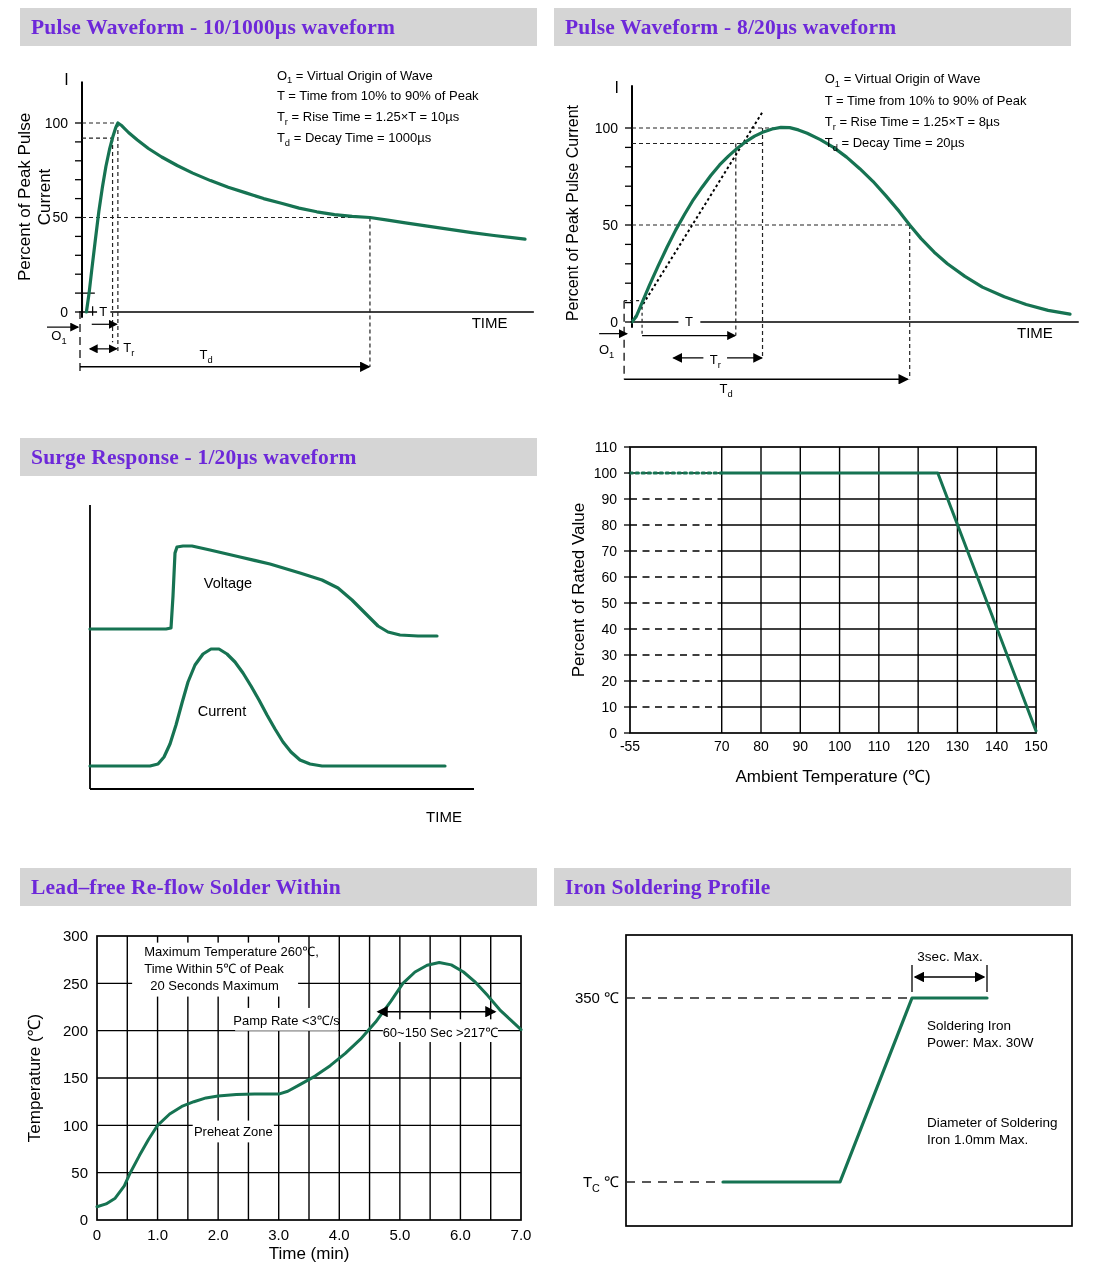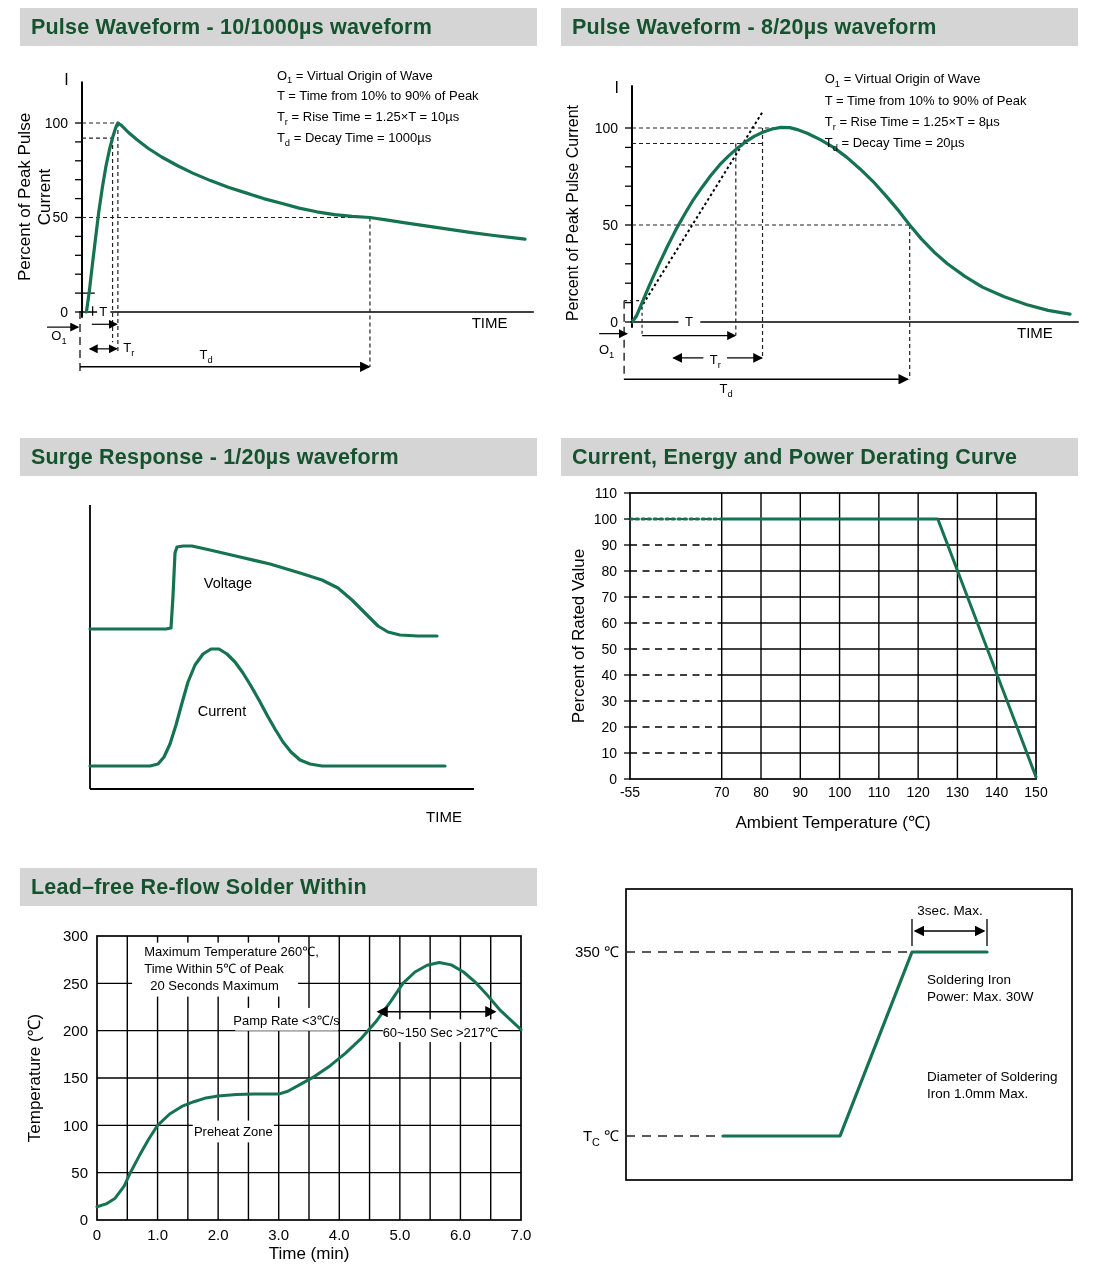--- a/index.html
+++ b/index.html
@@ -1,24 +1,24 @@
 <!DOCTYPE html>
 <html><head>
 <meta charset="utf-8">
 <style>
   html,body{margin:0;padding:0;background:#ffffff;}
   body{width:1103px;height:1288px;font-family:"Liberation Sans",sans-serif;overflow:hidden;}
   .row{display:flex;}
   .col{position:relative;}
   .col0{width:551px;} .col1{width:552px;}
   .tbar{height:38px;background:#d5d5d5;box-sizing:border-box;padding-left:11px;
-        display:flex;align-items:center;font-weight:bold;font-size:21.5px;color:#14532d;
-        width:517px;letter-spacing:0.2px;}
+        display:flex;align-items:center;font-weight:bold;font-size:21.5px;color:#6d28d9;
+        width:517px;letter-spacing:0.2px;font-family:Liberation Serif, serif;}
   .col0 .tbar{margin:8px 0 0 20px;}
-  .col1 .tbar{margin:8px 0 0 10px;}
+  .col1 .tbar{margin:8px 0 0 3px;}
   svg{display:block;font-family:"Liberation Sans",sans-serif;}
   svg text{fill:#000;}
 </style>
 </head>
 <body>
 
 <div class="row">
   <div class="col col0">
     <div class="tbar">
         <span>Pulse Waveform - 10/1000µs waveform</span>
@@ -146,23 +146,20 @@
         <line x1="90" y1="29" x2="90" y2="313" stroke="#000" stroke-width="1.8"></line>
         <line x1="90" y1="313" x2="474" y2="313" stroke="#000" stroke-width="1.8"></line>
         <path d="M90.0,153.0L166.0,153.0L171.0,152.0L173.0,120.0L175.0,77.0L177.0,71.0L183.0,70.0L192.0,70.0L210.0,74.0L240.0,81.0L270.0,88.0L300.0,97.0L322.0,104.0L338.0,112.0L352.0,124.0L366.0,138.0L378.0,150.0L388.0,156.0L400.0,159.0L418.0,160.0L437.0,160.0" fill="none" stroke="#167352" stroke-width="3.2" stroke-linejoin="round" stroke-linecap="round"></path>
         <path d="M90.0,290.0L150.0,290.0L158.0,288.0L164.0,281.0L170.0,268.0L176.0,249.0L182.0,227.0L188.0,206.0L195.0,189.0L203.0,178.0L211.0,173.0L219.0,173.0L227.0,178.0L235.0,186.0L243.0,197.0L251.0,210.0L259.0,224.0L267.0,239.0L275.0,253.0L283.0,266.0L291.0,276.0L300.0,284.0L310.0,288.0L322.0,290.0L340.0,290.0L445.0,290.0" fill="none" stroke="#167352" stroke-width="3.2" stroke-linejoin="round" stroke-linecap="round"></path>
         <text x="228" y="112" font-size="14.5" text-anchor="middle" fill="#000">Voltage</text>
         <text x="222" y="240" font-size="14.5" text-anchor="middle" fill="#000">Current</text>
         <text x="444" y="346" font-size="15" text-anchor="middle" fill="#000">TIME</text>
       </svg>
   </div>
   <div class="col col1">
-    <div class="tbar">
-        <span>Current, Energy and Power Derating Curve</span>
-      </div>
     <svg width="552" height="384" viewBox="0 0 552 384">
         <defs>
           <marker id="ah3" viewBox="0 0 10 10" refX="8.6" refY="5" markerWidth="7.5" markerHeight="7.5" orient="auto-start-reverse">
             <path d="M0,0L10,5L0,10z" fill="#000000"></path>
           </marker>
         </defs>
         <line x1="170.7154" y1="303" x2="170.7154" y2="17" stroke="#000000" stroke-width="1.4"></line>
         <line x1="210.00097499999998" y1="303" x2="210.00097499999998" y2="17" stroke="#000000" stroke-width="1.4"></line>
         <line x1="249.28655" y1="303" x2="249.28655" y2="17" stroke="#000000" stroke-width="1.4"></line>
         <line x1="288.572125" y1="303" x2="288.572125" y2="17" stroke="#000000" stroke-width="1.4"></line>
@@ -288,20 +285,23 @@
         <text x="278.71428571428567" y="334" font-size="15" text-anchor="middle" fill="#000">3.0</text>
         <text x="339.2857142857143" y="334" font-size="15" text-anchor="middle" fill="#000">4.0</text>
         <text x="399.8571428571429" y="334" font-size="15" text-anchor="middle" fill="#000">5.0</text>
         <text x="460.4285714285714" y="334" font-size="15" text-anchor="middle" fill="#000">6.0</text>
         <text x="521" y="334" font-size="15" text-anchor="middle" fill="#000">7.0</text>
         <text x="309" y="353" font-size="17" text-anchor="middle" fill="#000">Time (min)</text>
         <text x="40" y="172" font-size="17" text-anchor="middle" fill="#000" transform="rotate(-90 40 172)">Temperature (℃)</text>
       </svg>
   </div>
   <div class="col col1">
+    <div class="tbar">
+        <span>Iron Soldering Profile</span>
+      </div>
     <svg width="552" height="382" viewBox="0 0 552 382">
         <defs>
           <marker id="ah5" viewBox="0 0 10 10" refX="8.6" refY="5" markerWidth="7.5" markerHeight="7.5" orient="auto-start-reverse">
             <path d="M0,0L10,5L0,10z" fill="#000000"></path>
           </marker>
         </defs>
         <rect x="75" y="29" width="446" height="291" fill="none" stroke="#000000" stroke-width="1.7"></rect>
         <line x1="75" y1="92" x2="361" y2="92" stroke="#222" stroke-width="1.5" stroke-dasharray="9 7"></line>
         <line x1="75" y1="276" x2="172" y2="276" stroke="#222" stroke-width="1.5" stroke-dasharray="9 7"></line>
         <path d="M172.0,276.0L289.0,276.0L361.0,92.0L436.0,92.0" fill="none" stroke="#167352" stroke-width="3.2" stroke-linejoin="round" stroke-linecap="round"></path>

